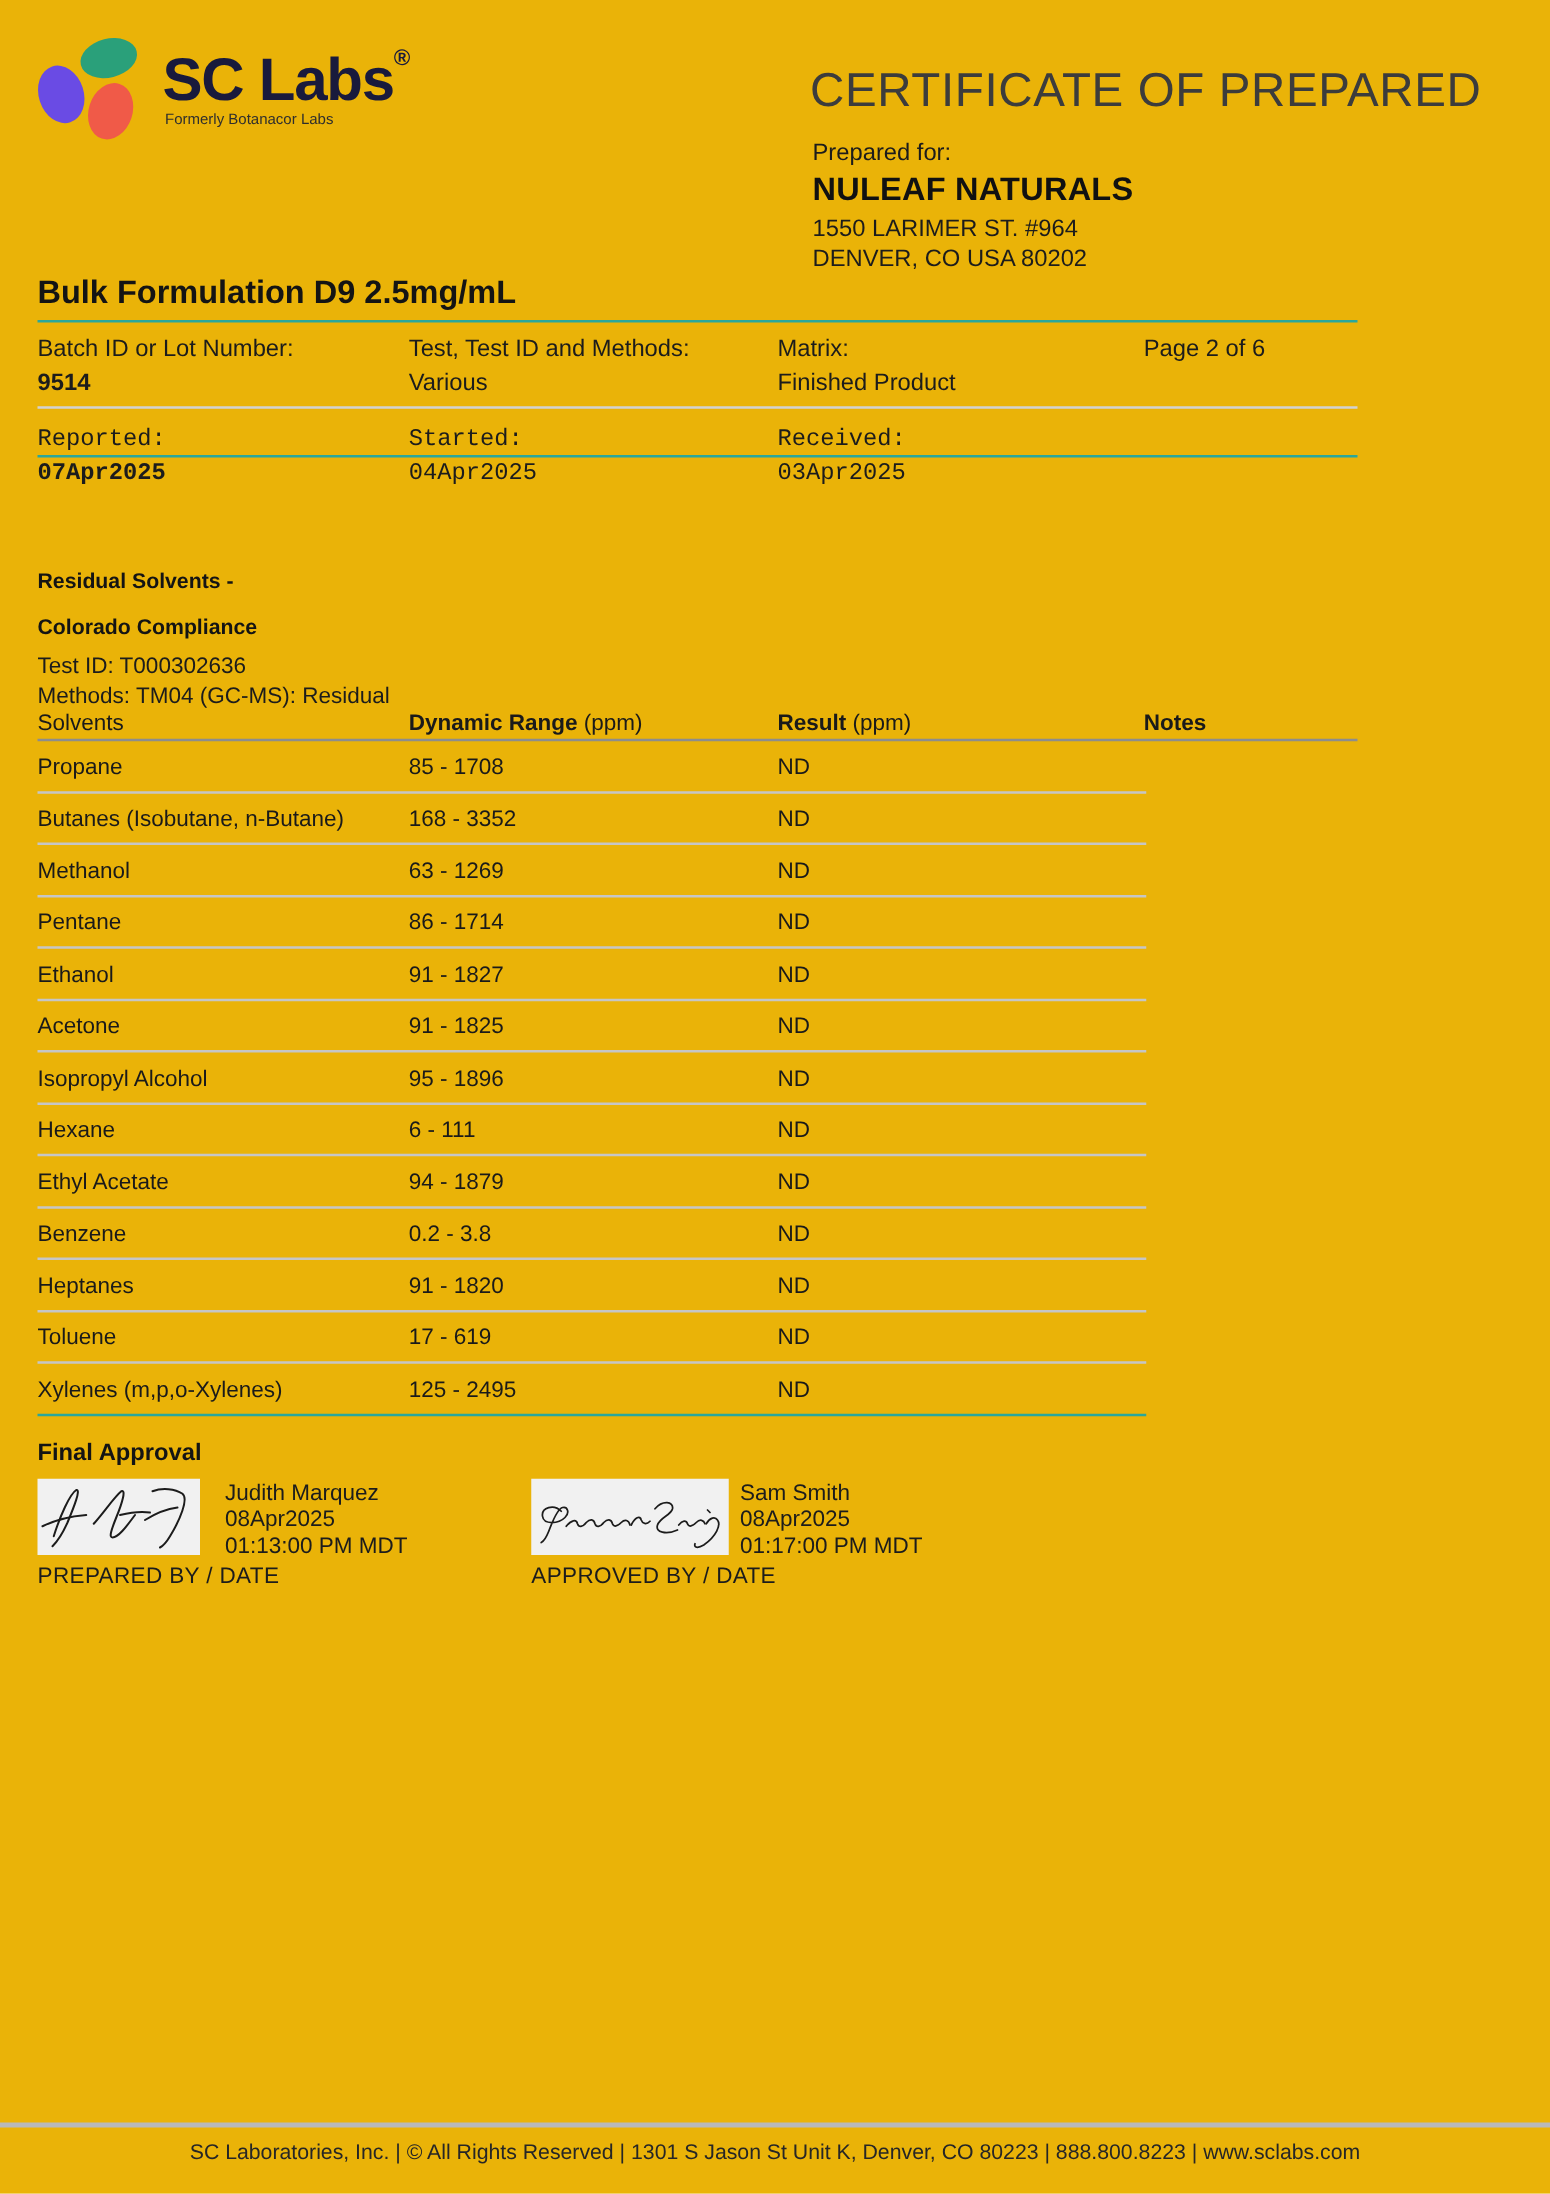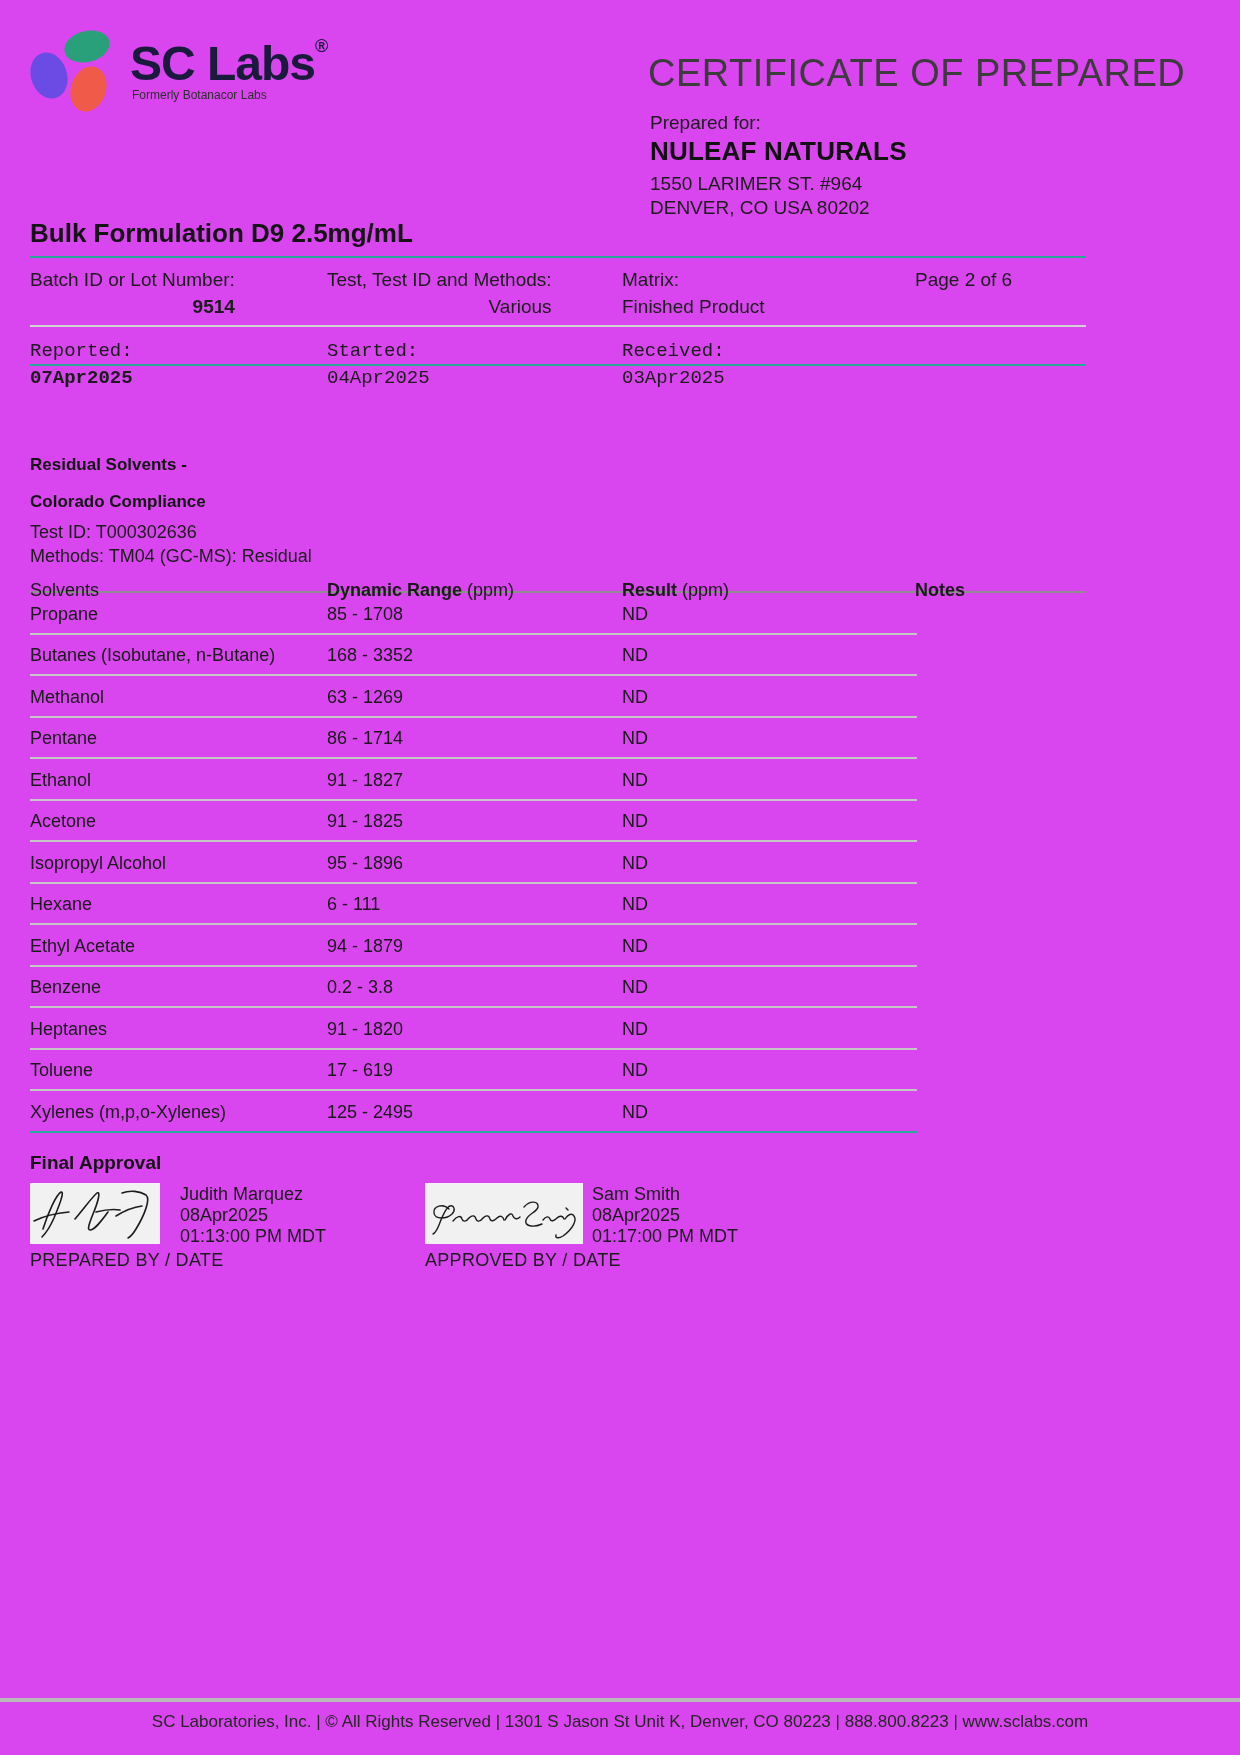--- a/index.html
+++ b/index.html
@@ -1,18 +1,18 @@
 <!DOCTYPE html>
 <html style="--teal: #2aa79b;"><head>
 <meta charset="utf-8">
 <style>
   * { margin:0; padding:0; box-sizing:border-box; }
   html,body { background:#ffffff; }
   body { font-family:"Liberation Sans", sans-serif; color:#1a1a1a; }
-  .page { position:relative; width:1240px; height:1755px; background:#d946ef; overflow:hidden; }
+  .page { position:relative; width:1240px; height:1755px; background:#eab308; overflow:hidden; }
 
   
   .logo-marks { position:absolute; left:30px; top:26px; width:90px; height:88px; }
   .oval { position:absolute; border-radius:50%; }
   .oval-teal   { left:34px; top:5px;  width:46px; height:31px; transform:rotate(-14deg); }
   .oval-purple { left:1px;  top:26px; width:36px; height:47px; transform:rotate(-18deg); }
   .oval-coral  { left:41px; top:40px; width:35px; height:46px; transform:rotate(18deg); }
   .brand-line { position:absolute; left:130px; top:36px; font-size:48px; font-weight:700; color:#191a3c; letter-spacing:-1px; }
   .brand-reg { font-size:18px; vertical-align:28px; font-weight:700; }
   .brand-tagline { position:absolute; left:132px; top:88px; font-size:12px; color:#2e2e2e; }
@@ -28,32 +28,32 @@
   .sample-title { position:absolute; left:30px; top:218px; font-size:26px; font-weight:700; color:#141414; }
 
   
   .info-grid { position:absolute; left:30px; top:256px; width:1056px; height:110px;
                border-top:2px solid var(--teal); border-bottom:2px solid var(--teal); }
   .info-row1 { position:absolute; left:0; top:0; width:100%; height:69px; border-bottom:2px solid #d2d2d2; }
   .info-row2 { position:absolute; left:0; top:71px; width:100%; height:68px;font-family:Liberation Mono, monospace; }
   .cell-c1 { left:0; }   .cell-c2 { left:297px; } .cell-c3 { left:592px; } .cell-c4 { left:885px; }
   .info-cell { position:absolute; top:11px; }
   .info-label { font-size:19px; color:#1c1c1c; }
-  .info-value { font-size:19px; color:#1c1c1c; margin-top:5px;text-align:right; }
+  .info-value { font-size:19px; color:#1c1c1c; margin-top:5px; }
   .bold { font-weight:700; }
 
   
   .sec-head { position:absolute; left:30px; top:446px; font-size:17px; font-weight:700; color:#141414; line-height:37px; }
   .sec-testid { position:absolute; left:30px; top:522px; font-size:18px; color:#1c1c1c; }
   .sec-methods { position:absolute; left:30px; top:546px; font-size:18px; color:#1c1c1c; }
 
   
   .sol-table { position:absolute; left:30px; top:568px; width:1056px; }
   .sol-header { position:relative; height:25px; border-bottom:2px solid #8d8d8d; font-size:18px; }
-  .sh { position:absolute; top:12px; }
+  .sh { position:absolute; top:0; }
   .sh-name { font-weight:700; }
   .sol-rows { position:relative; }
   .sol-row { position:relative; height:41.5px; font-size:18px; }
   .sol-row .cell { position:absolute; top:50%; transform:translateY(-50%); white-space:nowrap; }
   .sol-row .divider { position:absolute; left:0; bottom:0; width:887px; height:2px; background:#c6c6c6; }
   .sol-row.last .divider { background:var(--teal); }
   .c-analyte { left:0; } .c-range { left:297px; } .c-result { left:592px; } .c-notes { left:885px; }
 
   
   .approval-head { position:absolute; left:30px; top:1152px; font-size:19px; font-weight:700; color:#141414; }

